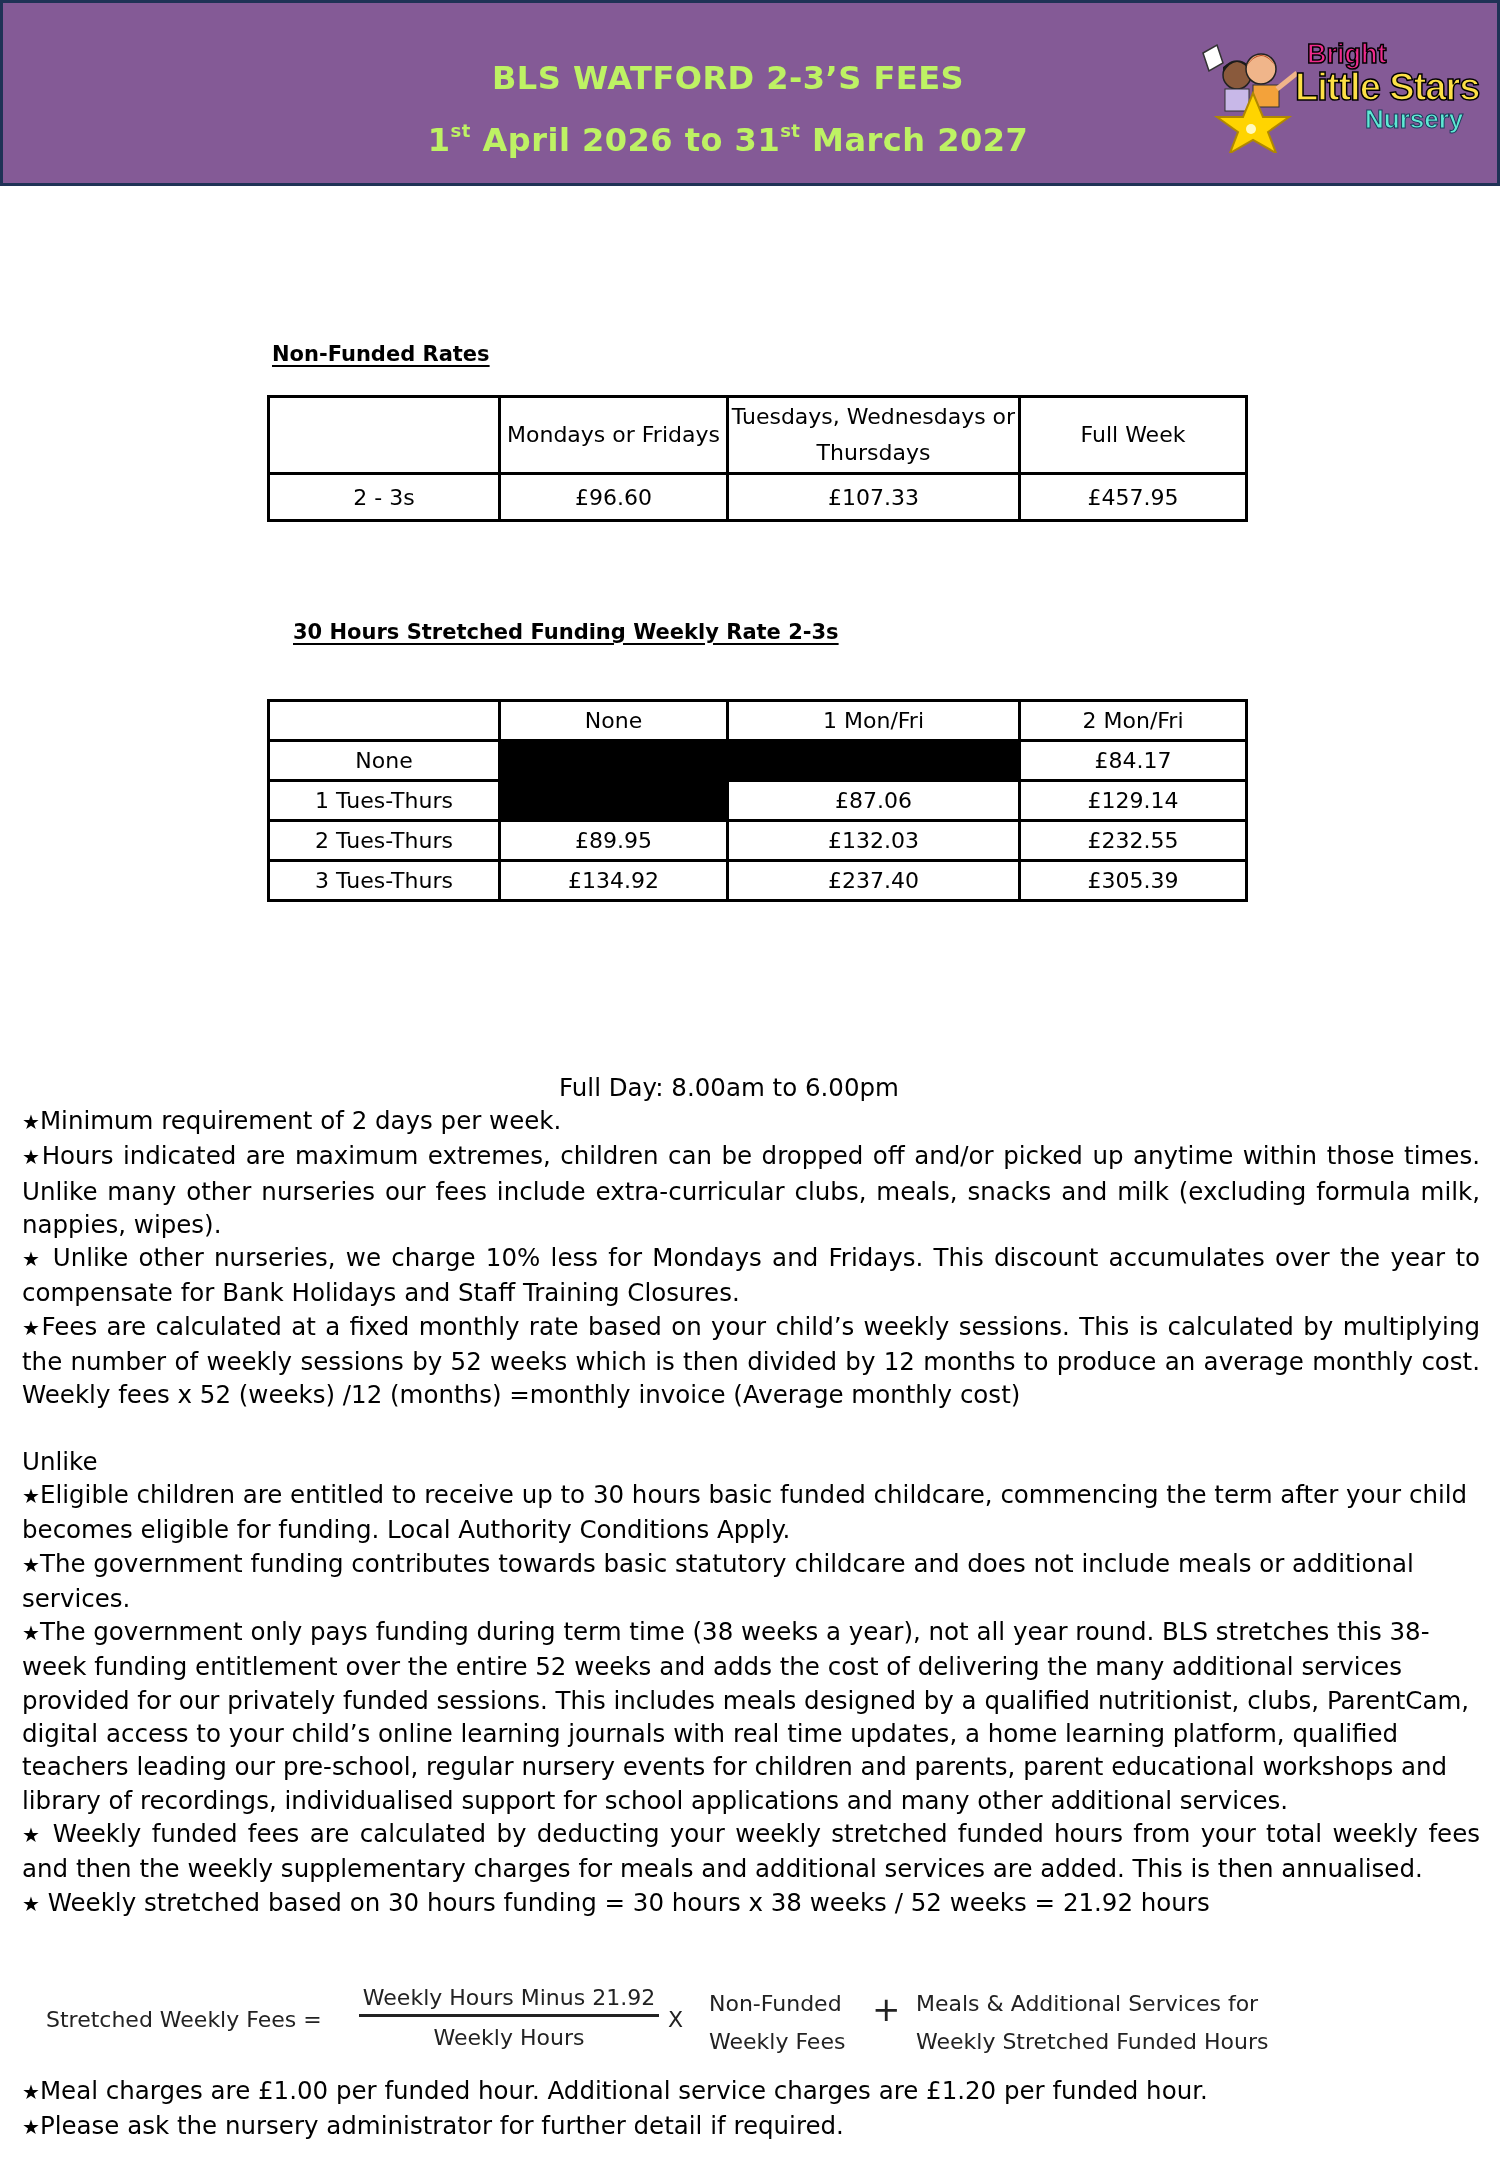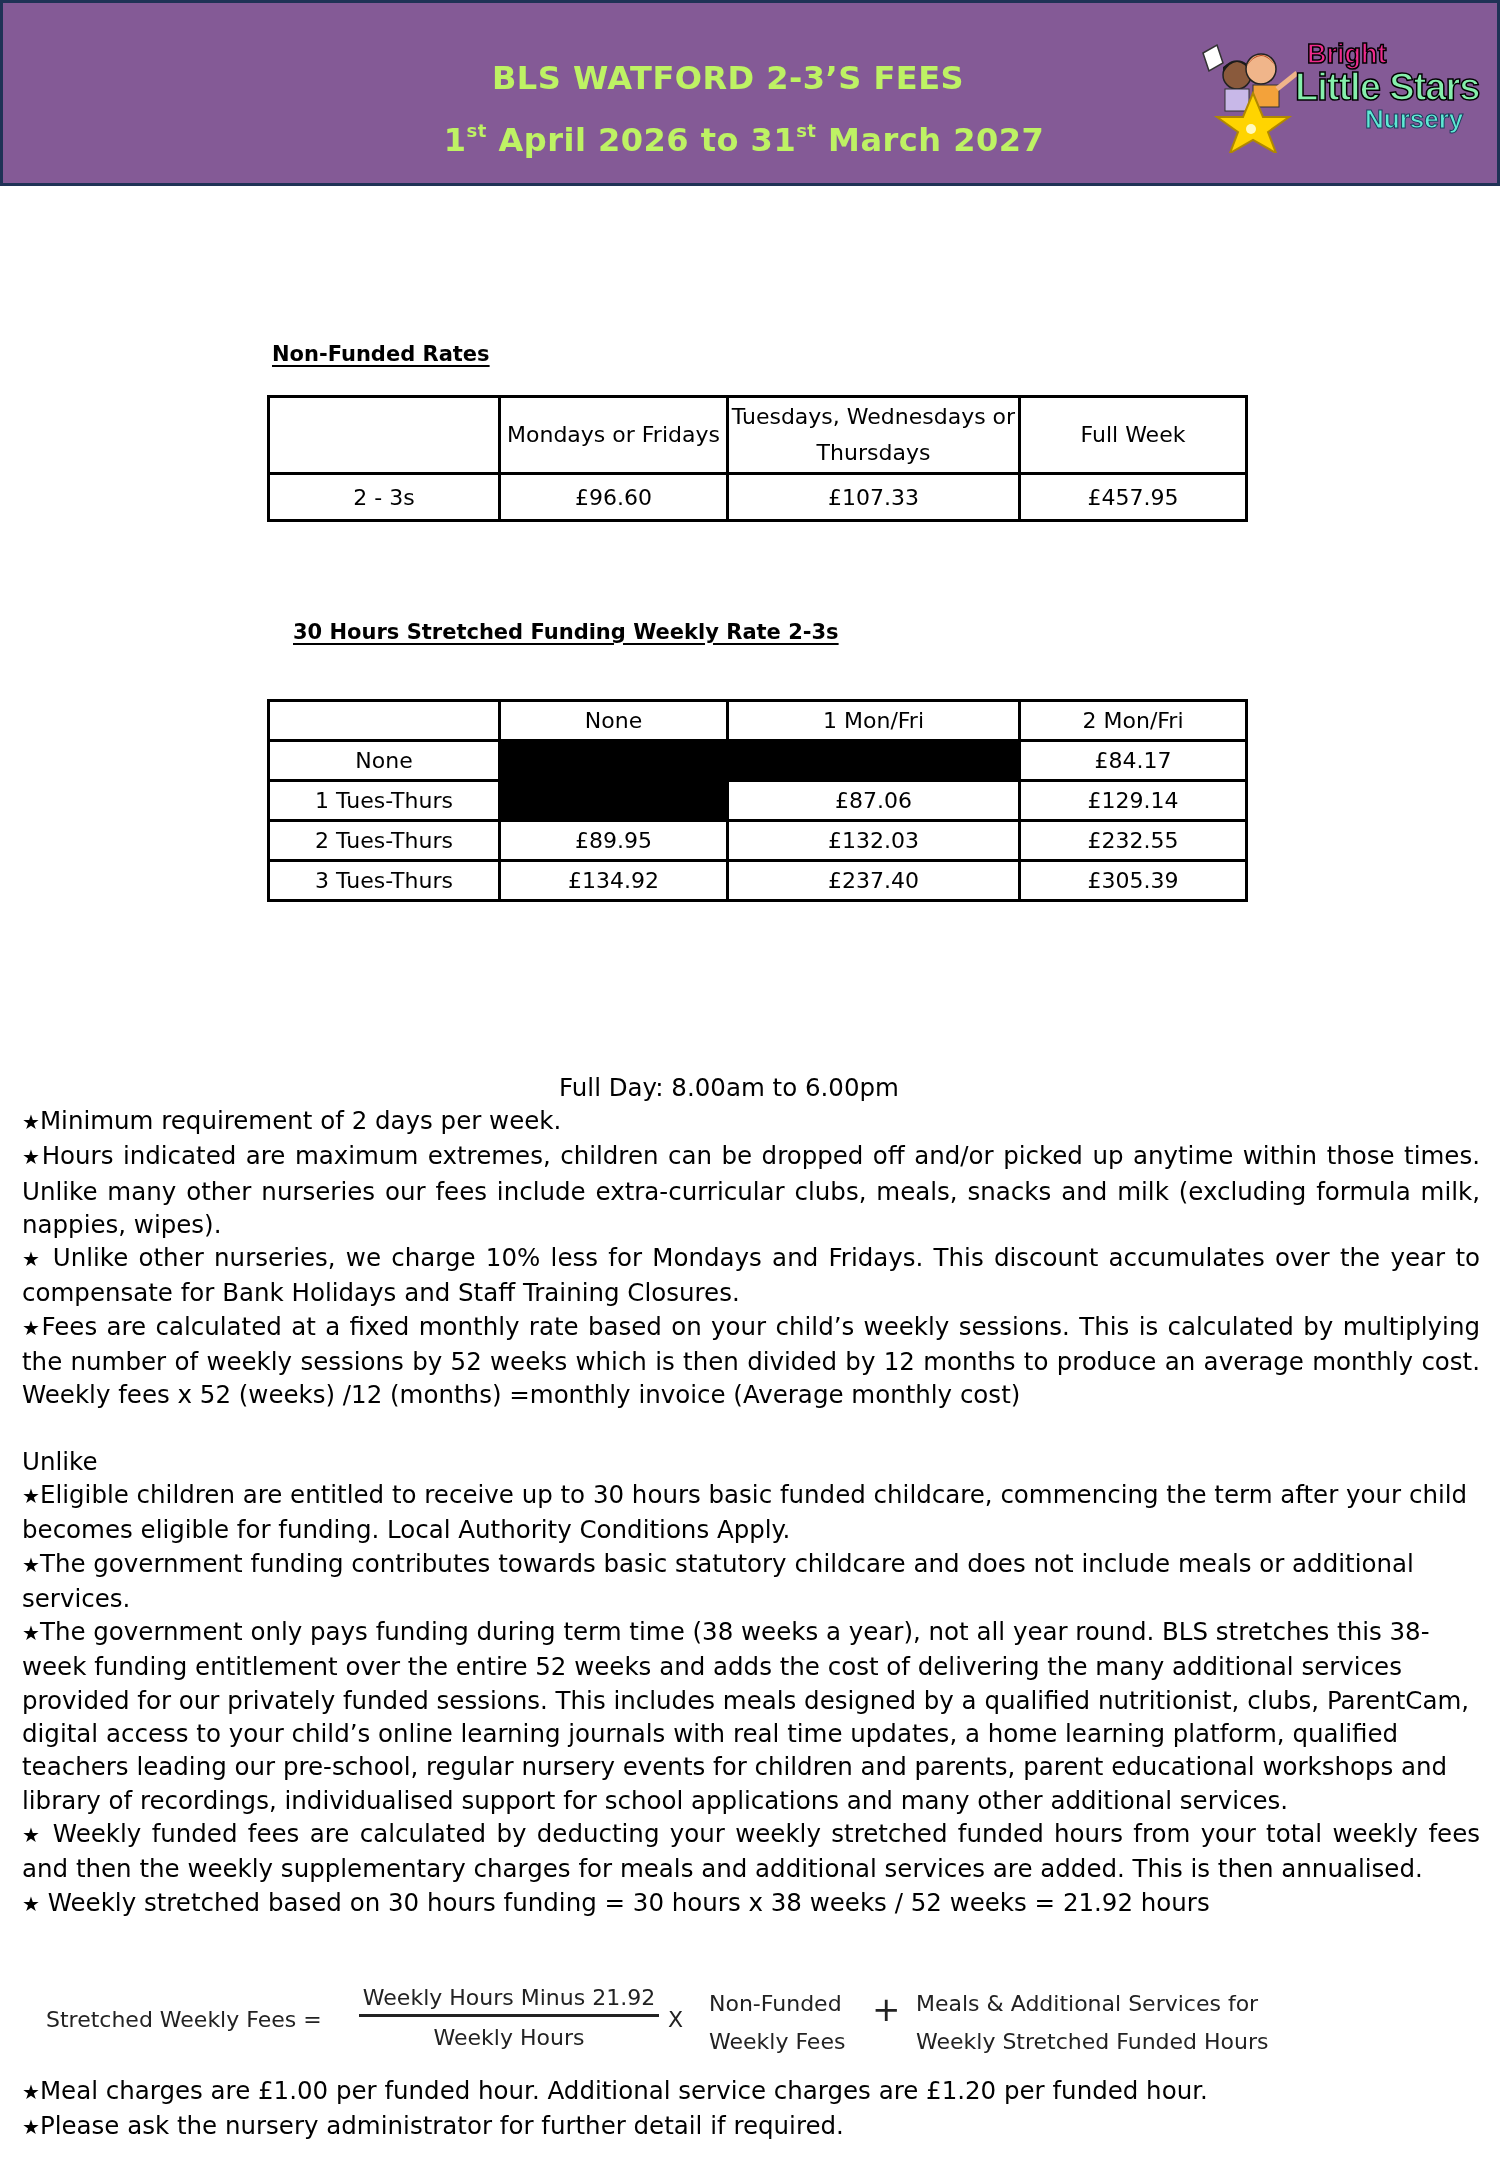--- a/index.html
+++ b/index.html
@@ -3,27 +3,27 @@
 <meta charset="utf-8">
 <style>
   html, body { margin:0; padding:0; background:#ffffff; }
   body { width:1500px; height:2167px; position:relative; overflow:hidden;
          font-family:"DejaVu Sans", sans-serif; color:#000; }
   .header { position:absolute; left:0; top:0; width:1500px; height:186px;
             background:#845A96; box-sizing:border-box; border:3px solid #1F3256; }
   .title1, .title2 { position:absolute; left:0; width:1450px; text-align:center;
             color:#bef264; font-weight:bold; font-size:32px; letter-spacing:0.5px; }
   .title1 { top:56px; }
-  .title2 { top:118px;padding-left:16px; }
+  .title2 { top:118px; }
   .title2 sup { font-size:18px; vertical-align:14px; line-height:0; }
   .logo { position:absolute; left:1192px; top:30px; width:300px; height:120px; }
   .logo-text { position:absolute; left:100px; top:8px; font-family:"Liberation Sans", sans-serif;
                font-weight:bold; line-height:1; }
   .logo-bright { font-size:27px; color:#EE2A8C; -webkit-text-stroke:1.5px #000; display:block; margin-left:12px;}
-  .logo-lstars { font-size:38px; color:#86efac; -webkit-text-stroke:1.5px #000; display:block; letter-spacing:-1px; }
+  .logo-lstars { font-size:38px; color:#fde047; -webkit-text-stroke:1.5px #000; display:block; letter-spacing:-1px; }
   .logo-nursery { font-size:26px; color:#5eead4; -webkit-text-stroke:1px #1a3a5a; display:block; margin-left:70px; }
 
   .section-heading { position:absolute; left:272px; font-size:21px; font-weight:bold;
                      text-decoration:underline; text-underline-offset:4px; }
   table.fees { position:absolute; left:267px; border-collapse:collapse; table-layout:fixed;
                font-size:22px; }
   table.fees td { border:3px solid #000; text-align:center; vertical-align:middle; padding:0; }
   table.fees td.blk { background:#000; }
   #t1 { top:395px; width:978px; }
   #t1 col.c0 { width:231px; } #t1 col.c1 { width:228px; } #t1 col.c2 { width:292px; } #t1 col.c3 { width:227px; }

